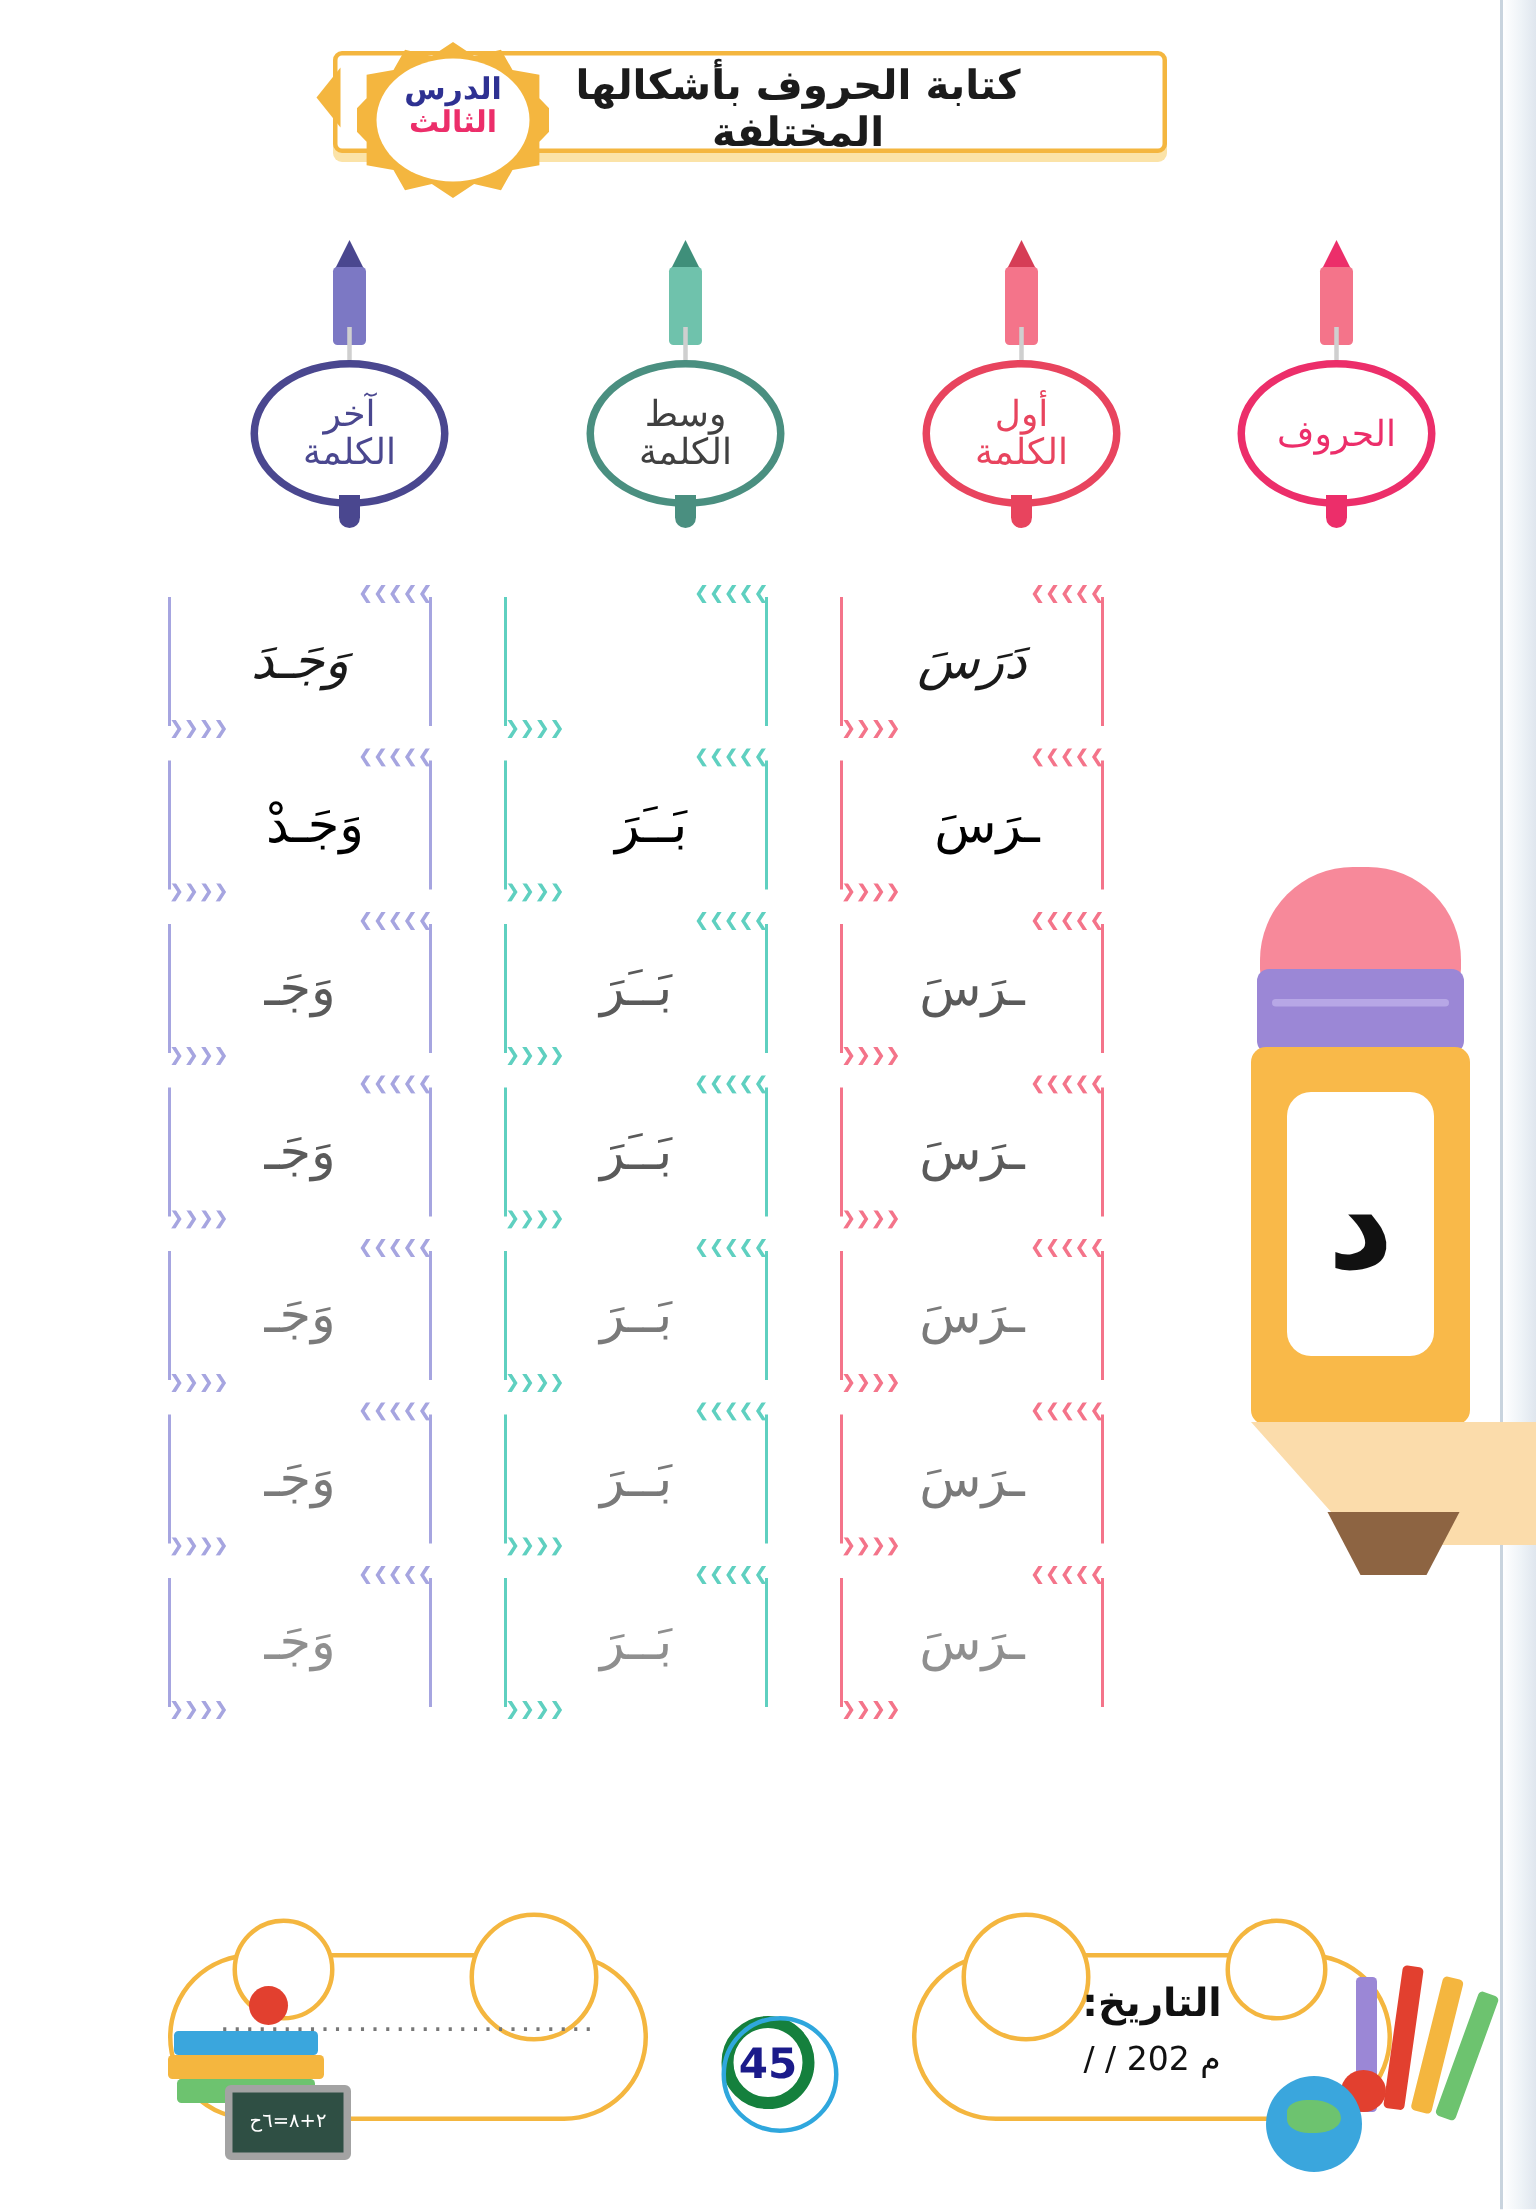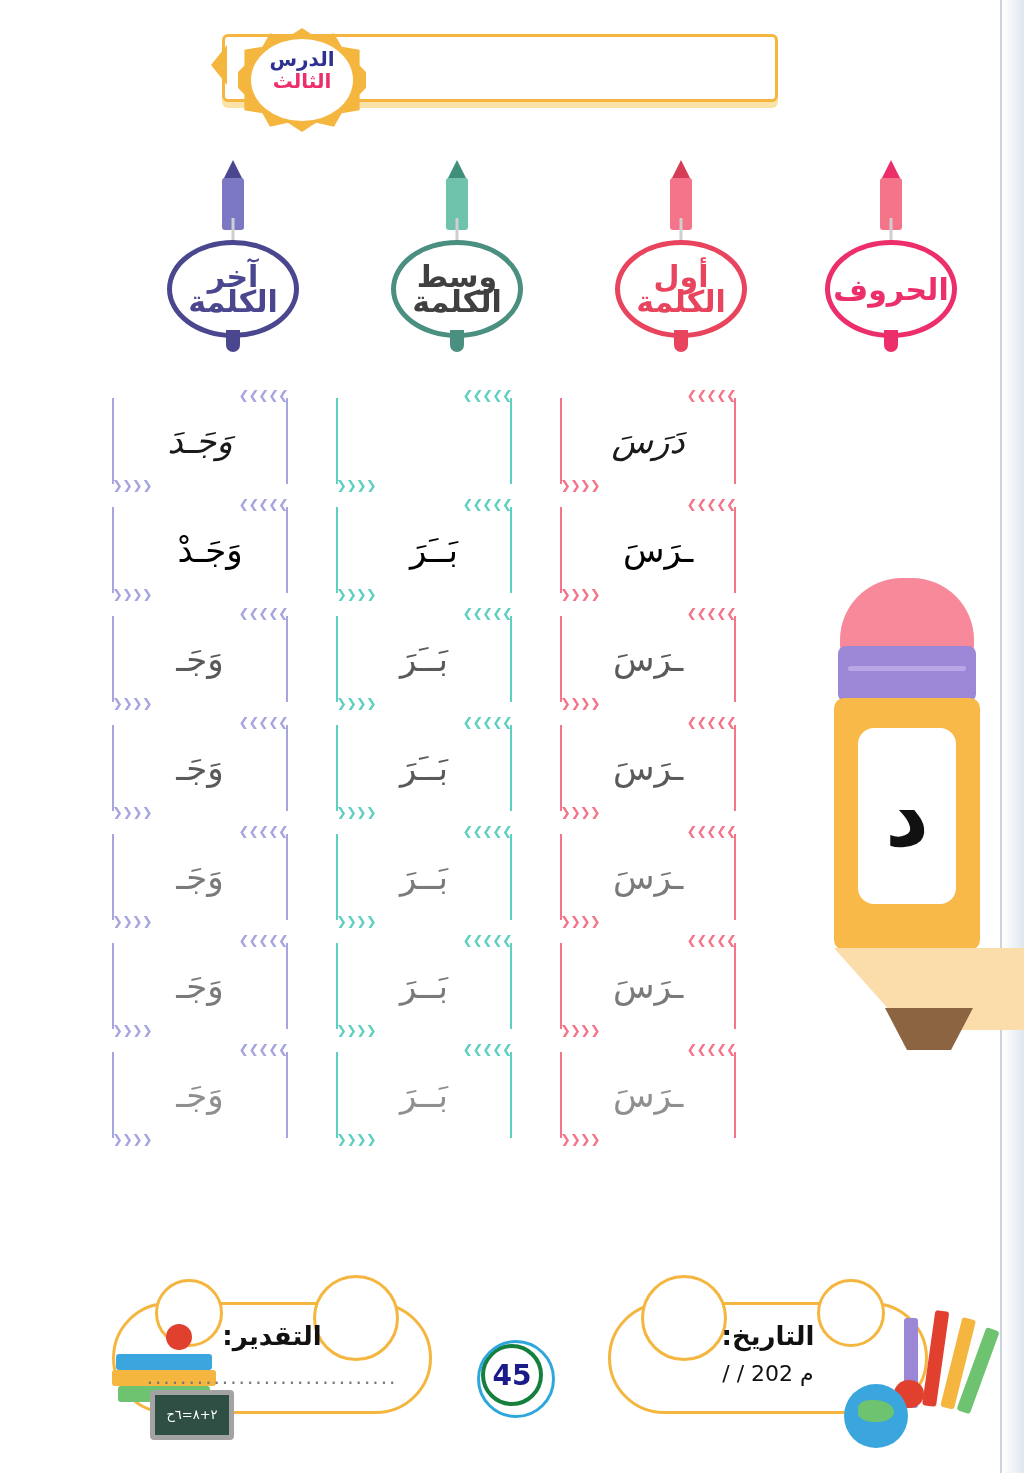--- a/index.html
+++ b/index.html
@@ -140,22 +140,22 @@
     border-radius: 50%;
     background: #ffffff;
     border: 5px solid #000;
     box-sizing: border-box;
     display: flex;
     align-items: center;
     justify-content: center;
   }
   .oval .lbl {
     text-align: center;
-    font-weight: bold;
-    font-size: 30px;
+    font-weight: normal;
+    font-size: 24px;
     line-height: 25px;
     direction: rtl;
   }
   .oval-tail {
     position: absolute;
     left: 50%;
     top: 170px;
     width: 14px; height: 22px;
     transform: translateX(-50%);
     border-radius: 0 0 8px 8px;
@@ -334,21 +334,21 @@
     letter-spacing: 2px;
     margin-top: 14px;
   }
   .page-num {
     position: absolute;
     left: 50%;
     transform: translateX(-50%);
     top: 1344px;
     width: 62px; height: 62px;
     border-radius: 50%;
-    border: 4px solid #15803d;
+    border: 8px solid #15803d;
     box-sizing: border-box;
     background: #fff;
     display: flex;
     align-items: center;
     justify-content: center;
     font-size: 28px;
     font-weight: bold;
     color: #1b1b8a;
   }
   .page-num:after {
@@ -422,20 +422,21 @@
   }
 </style>
 </head>
 <body>
 
 <div class="page-edge"></div>
 <div class="page-edge-line"></div>
 
 <div class="banner">
   <div class="banner-ribbon"></div>
+  <div class="banner-title">كتابة الحروف بأشكالها المختلفة</div>
   <div class="banner-badge">
     <div class="badge-star"></div>
     <div class="badge-inner"></div>
     <div class="badge-text">
       <span>الدرس</span>
       <span class="l2">الثالث</span>
     </div>
   </div>
 </div>
 
@@ -643,21 +644,20 @@
 
 <div class="cloud cloud-date">
   <div class="cloud-inner">
     <div class="cloud-label">التاريخ:</div>
     <div class="cloud-value">م 202    /    /</div>
   </div>
 </div>
 
 <div class="cloud cloud-grade">
   <div class="cloud-inner">
-    <div class="cloud-label">التقدير:</div>
     <div class="dots">..............................</div>
   </div>
 </div>
 
 <div class="page-num">45</div>
 
 <div class="deco-books">
   <div class="apple"></div>
   <div class="bk" style="left:8px; top:36px; width:96px; height:16px; background:#3aa6dd;"></div>
   <div class="bk" style="left:4px; top:52px; width:104px; height:16px; background:#f4b63f;"></div>

